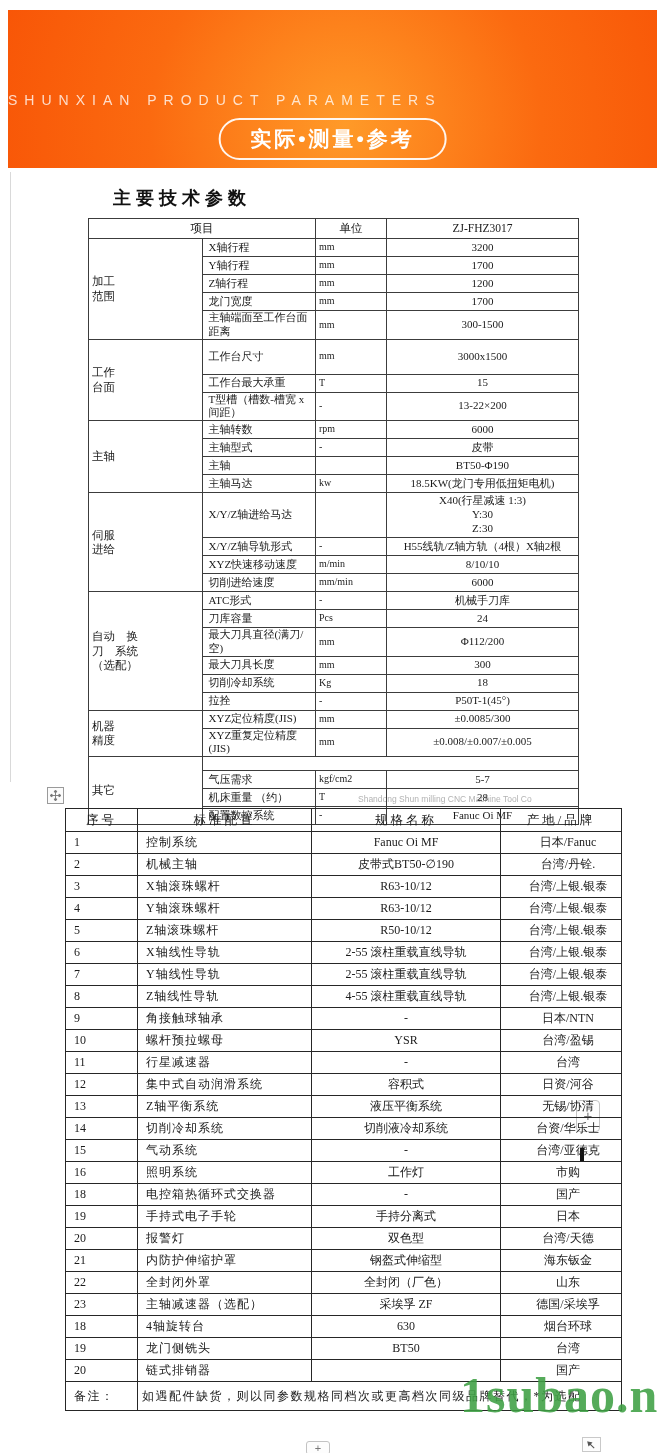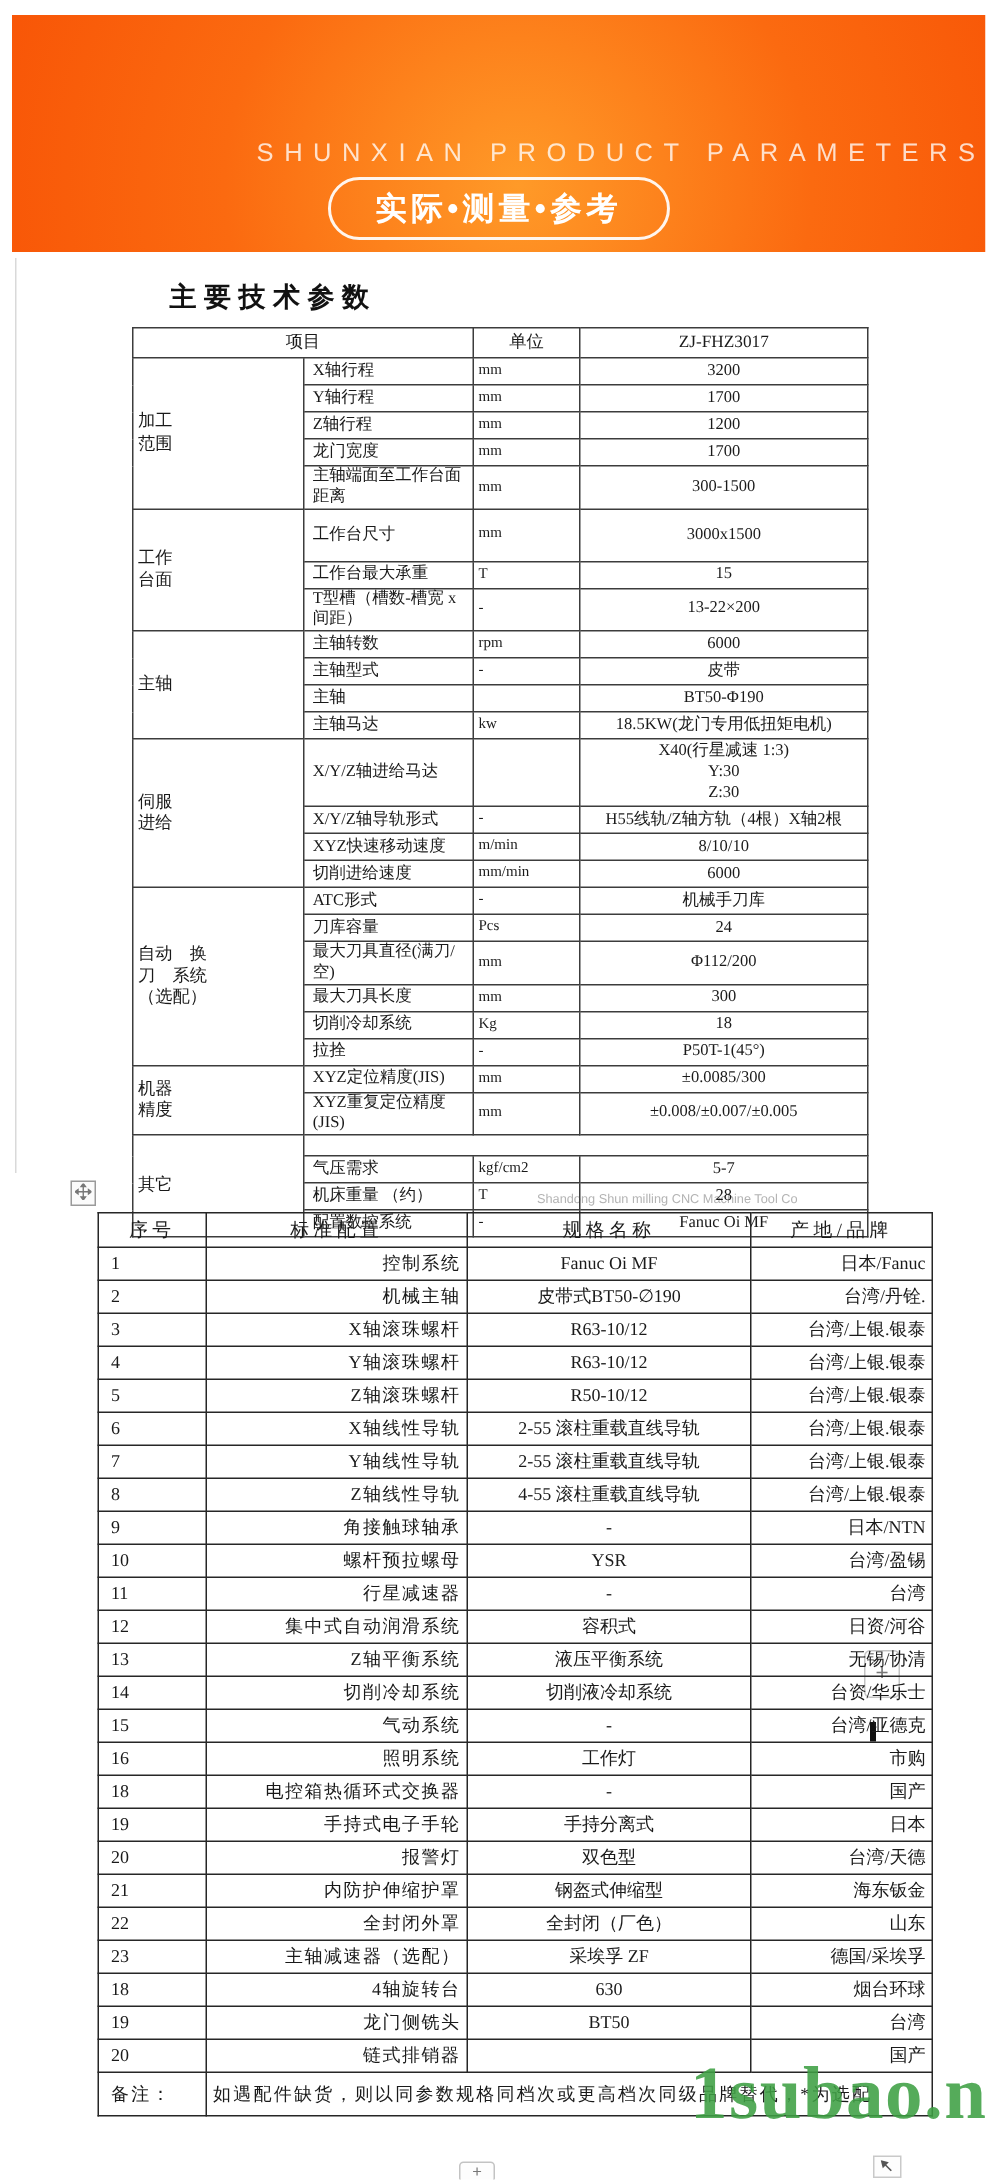--- a/index.html
+++ b/index.html
@@ -12,23 +12,23 @@
   .banner{
     position:absolute;left:8px;top:10px;right:0;height:158px;
     background:radial-gradient(circle at 52% 72%, #ff9a28 0%, #fb6a10 55%, #f85607 100%);
   }
   .banner-title{
     position:absolute;left:0;right:0;top:22px;text-align:center;
     font-family:"Liberation Sans","DejaVu Sans",sans-serif;
     font-size:45px;font-weight:bold;color:#ffffff;letter-spacing:2px;
   }
   .banner-sub{
-    position:absolute;left:0;right:0;top:82px;text-align:right;
+    position:absolute;left:0;right:0;top:82px;text-align:left;
     font-family:"Liberation Sans","DejaVu Sans",sans-serif;
-    font-size:17px;color:rgba(255,255,255,0.78);letter-spacing:7px;padding-left:33px;
+    font-size:14px;color:rgba(255,255,255,0.78);letter-spacing:7px;
   }
   .badge{
     position:absolute;top:108px;left:50%;transform:translateX(-50%);
     border:2px solid rgba(255,255,255,0.92);border-radius:24px;
     padding:5px 30px;
     font-size:21px;font-weight:bold;color:#ffffff;letter-spacing:3px;
     font-family:"Liberation Sans","DejaVu Sans",sans-serif;white-space:nowrap;
   }
   
   .left-rule{position:absolute;left:10px;top:172px;width:1px;height:610px;background:#d9d9d9;}
@@ -75,23 +75,23 @@
   .t1 .g{text-align:left;white-space:pre-line;font-size:11.5px;}
   .t1 .i{text-align:left;padding-left:6px;}
   .t1 .u{font-size:10px;}
   .t1 .v{text-align:center;white-space:pre-line;}
   
   .t2{position:absolute;left:65px;top:808px;width:520px;font-size:12px;}
   .t2 td{border:1px solid #262626;padding:0 4px;line-height:1.2;overflow:hidden;}
   .t2 .hd td{height:22px;text-align:center;font-size:12.5px;letter-spacing:3px;}
   .t2 .r td{height:21px;}
   .t2 .c0{text-align:left;padding-left:8px;}
-  .t2 .c1{text-align:right;padding-left:8px;letter-spacing:1px;}
+  .t2 .c1{text-align:left;padding-left:8px;letter-spacing:1px;}
   .t2 .c2{text-align:center;}
-  .t2 .c3{text-align:right;padding-left:18px;}
+  .t2 .c3{text-align:center;padding-left:18px;}
   .t2 .remark td{height:28px;font-size:12px;letter-spacing:1.5px;}
   .t2 .remark .lbl{text-align:left;padding-left:8px;}
   
   .watermark{
     position:absolute;left:460px;top:1366px;
     font-family:"Liberation Serif","DejaVu Serif",serif;
     font-size:50px;font-weight:bold;color:#3ea044;opacity:0.88;
     white-space:nowrap;letter-spacing:1px;z-index:20;
   }
 </style>

